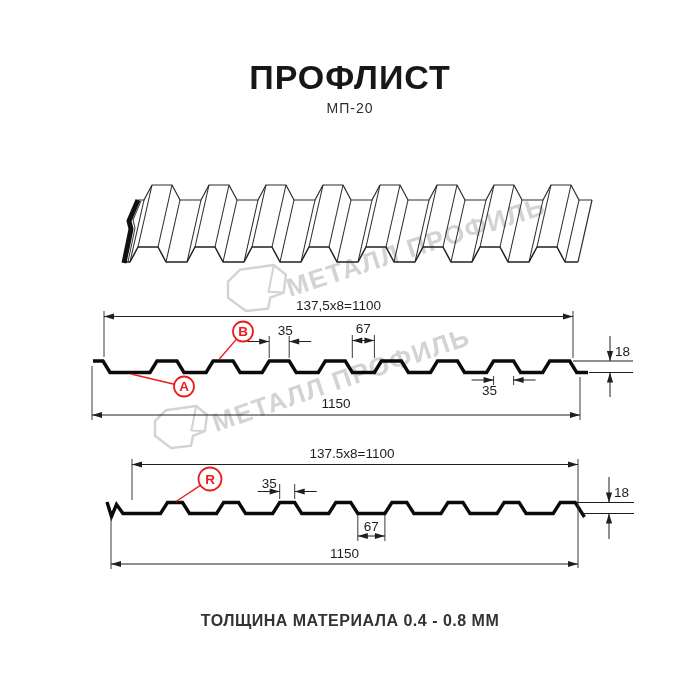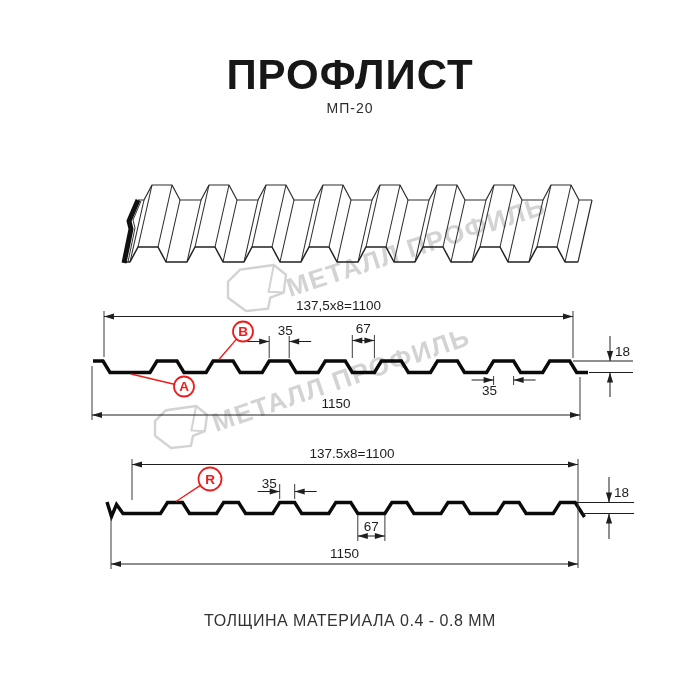--- a/index.html
+++ b/index.html
@@ -1,30 +1,30 @@
 <!DOCTYPE html>
 <html><head>
 <meta charset="utf-8">
 <style>
   html,body{margin:0;padding:0;}
   body{
     width:700px;height:700px;background:#ffffff;position:relative;overflow:hidden;
     font-family:"Liberation Sans", sans-serif;
   }
   .page-title{
-    position:absolute;top:51px;left:0;width:700px;text-align:center;
-    font-size:42px;font-weight:700;letter-spacing:1px;color:#171717;
+    position:absolute;top:58px;left:0;width:700px;text-align:center;
+    font-size:34px;font-weight:700;letter-spacing:1px;color:#171717;
   }
   .page-subtitle{
     position:absolute;top:100px;left:0;width:700px;text-align:center;
     font-size:14px;font-weight:400;letter-spacing:1px;color:#2b2b2b;
   }
   .footer-note{
     position:absolute;top:612px;left:0;width:700px;text-align:center;
-    font-size:16px;font-weight:400;letter-spacing:0.5px;color:#333333;
+    font-size:16px;font-weight:700;letter-spacing:0.5px;color:#333333;
   }
   svg{position:absolute;left:0;top:0;}
   svg text{font-family:"Liberation Sans", sans-serif;}
 </style>
 </head>
 <body>
 
 <div class="page-title">ПРОФЛИСТ</div>
 <div class="page-subtitle">МП-20</div>
 <div class="footer-note">ТОЛЩИНА МАТЕРИАЛА 0.4 - 0.8 ММ</div>

